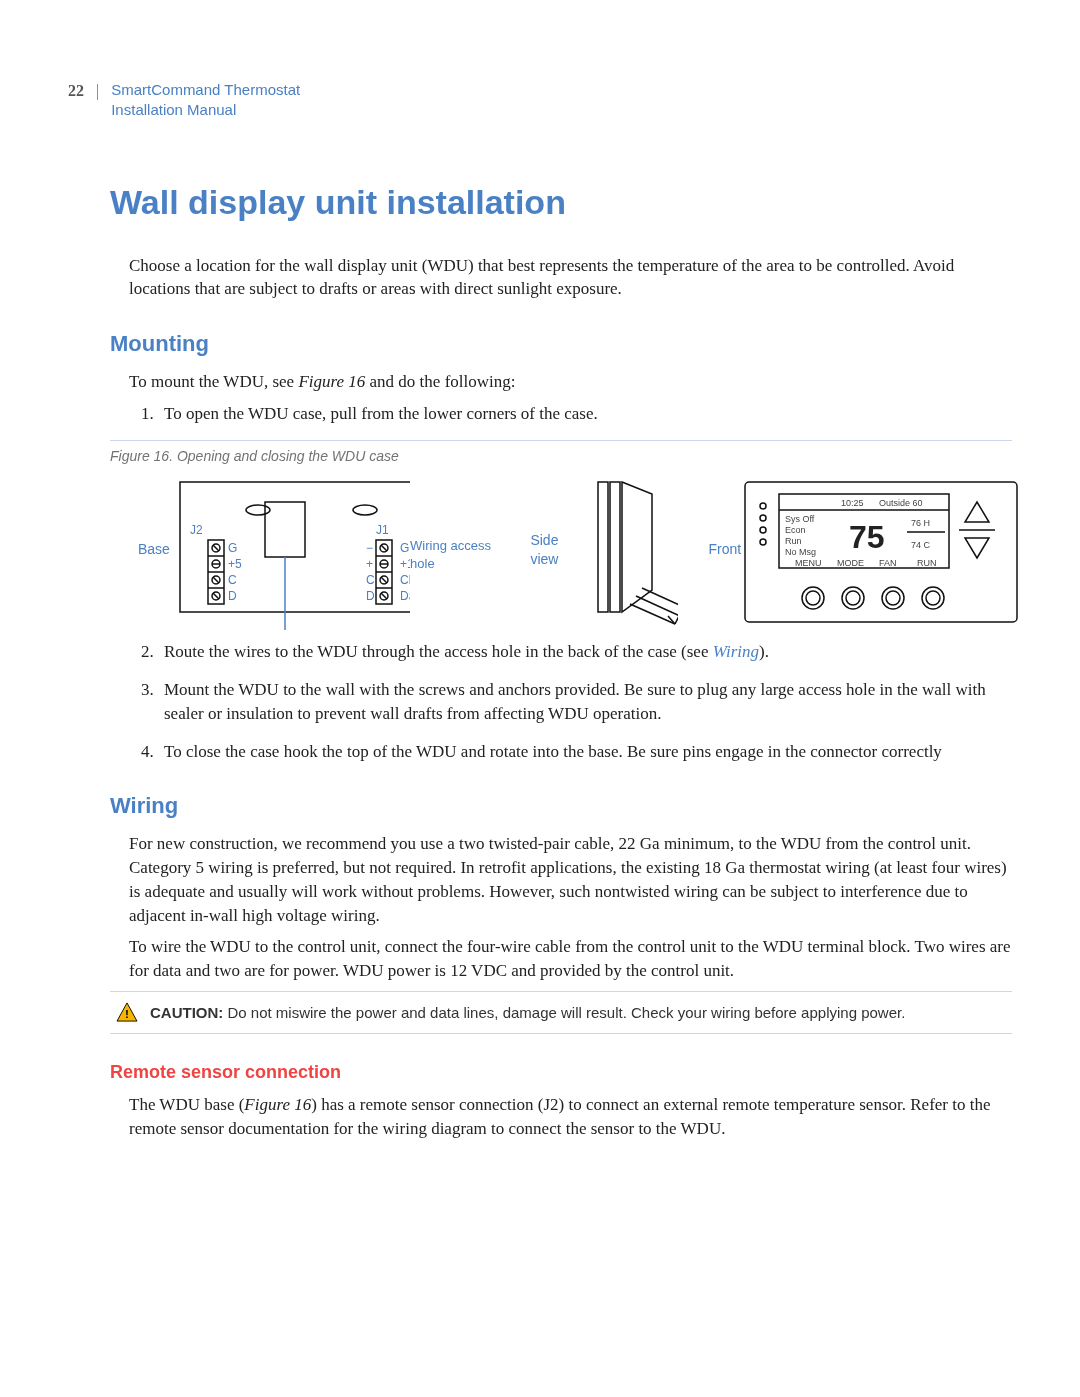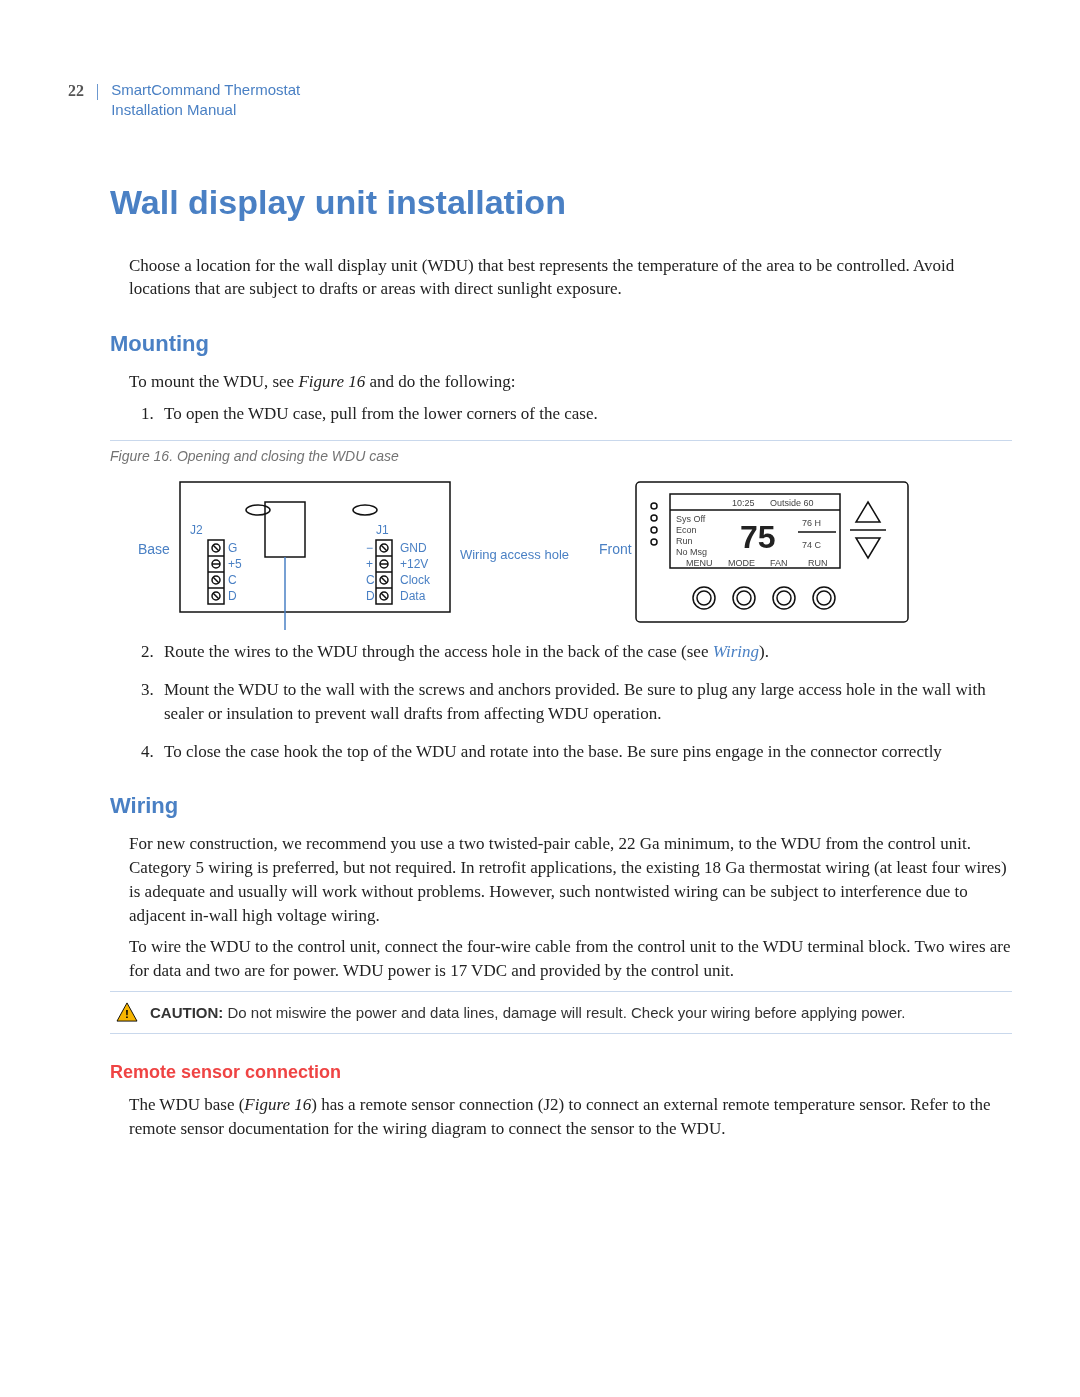--- a/index.html
+++ b/index.html
@@ -149,20 +149,32 @@
       <text x="196" y="112" class="lbl">C</text>
       <text x="196" y="128" class="lbl">D</text>
       <text x="230" y="80" class="lbl">GND</text>
       <text x="230" y="96" class="lbl">+12V</text>
       <text x="230" y="112" class="lbl">Clock</text>
       <text x="230" y="128" class="lbl">Data</text>
     </svg>
     <div class="fig-sublabel">Wiring access hole</div>
   </div>
 
+  <div class="fig-col">
+    <div class="fig-label">Side view</div>
+    <svg width="120" height="160">
+      <rect x="18" y="10" width="10" height="130" class="bk"></rect>
+      <rect x="30" y="10" width="10" height="130" class="bk"></rect>
+      <path d="M42 10 L72 22 L72 118 L42 140 Z" class="bk"></path>
+      <line x1="50" y1="132" x2="95" y2="152" class="bk"></line>
+      <line x1="56" y1="124" x2="100" y2="144" class="bk"></line>
+      <line x1="62" y1="116" x2="106" y2="136" class="bk"></line>
+      <path d="M95 152 L88 144 M95 152 L100 142" class="bk"></path>
+    </svg>
+  </div>
 
   <div class="fig-col">
     <div class="fig-label">Front</div>
     <svg width="280" height="160">
       <rect x="4" y="10" width="272" height="140" rx="4" class="bk"></rect>
 
       <circle cx="22" cy="34" r="3" class="bk"></circle>
         <circle cx="22" cy="46" r="3" class="bk"></circle>
       <circle cx="22" cy="58" r="3" class="bk"></circle>
         <circle cx="22" cy="70" r="3" class="bk"></circle>
@@ -207,21 +219,21 @@
 <ol class="steps" start="2">
   <li>
     <span>Route the wires to the WDU through the access hole in the back of the case (see </span><span class="link">Wiring</span><span>).</span>
   </li>
   <li>Mount the WDU to the wall with the screws and anchors provided. Be sure to plug any large access hole in the wall with sealer or insulation to prevent wall drafts from affecting WDU operation.</li>
   <li>To close the case hook the top of the WDU and rotate into the base. Be sure pins engage in the connector correctly</li>
 </ol>
 
 <h2 class="subsection">Wiring</h2>
 <p class="body">For new construction, we recommend you use a two twisted-pair cable, 22 Ga minimum, to the WDU from the control unit. Category 5 wiring is preferred, but not required. In retrofit applications, the existing 18 Ga thermostat wiring (at least four wires) is adequate and usually will work without problems. However, such nontwisted wiring can be subject to interference due to adjacent in-wall high voltage wiring.</p>
-<p class="body">To wire the WDU to the control unit, connect the four-wire cable from the control unit to the WDU terminal block. Two wires are for data and two are for power. WDU power is 17 VDC and provided by the control unit.</p>
+<p class="body">To wire the WDU to the control unit, connect the four-wire cable from the control unit to the WDU terminal block. Two wires are for data and two are for power. WDU power is 12 VDC and provided by the control unit.</p>
 
 <div class="caution-box">
   <svg class="warn-icon" viewBox="0 0 24 22">
     <path d="M12 1 L23 21 L1 21 Z"></path>
     <text x="12" y="18" text-anchor="middle" style="font:bold 13px Arial;fill:#000">!</text>
   </svg>
   <div>
     <b>CAUTION:</b><span> Do not miswire the power and data lines, damage will result. Check your wiring before applying power.</span>
   </div>
 </div>

